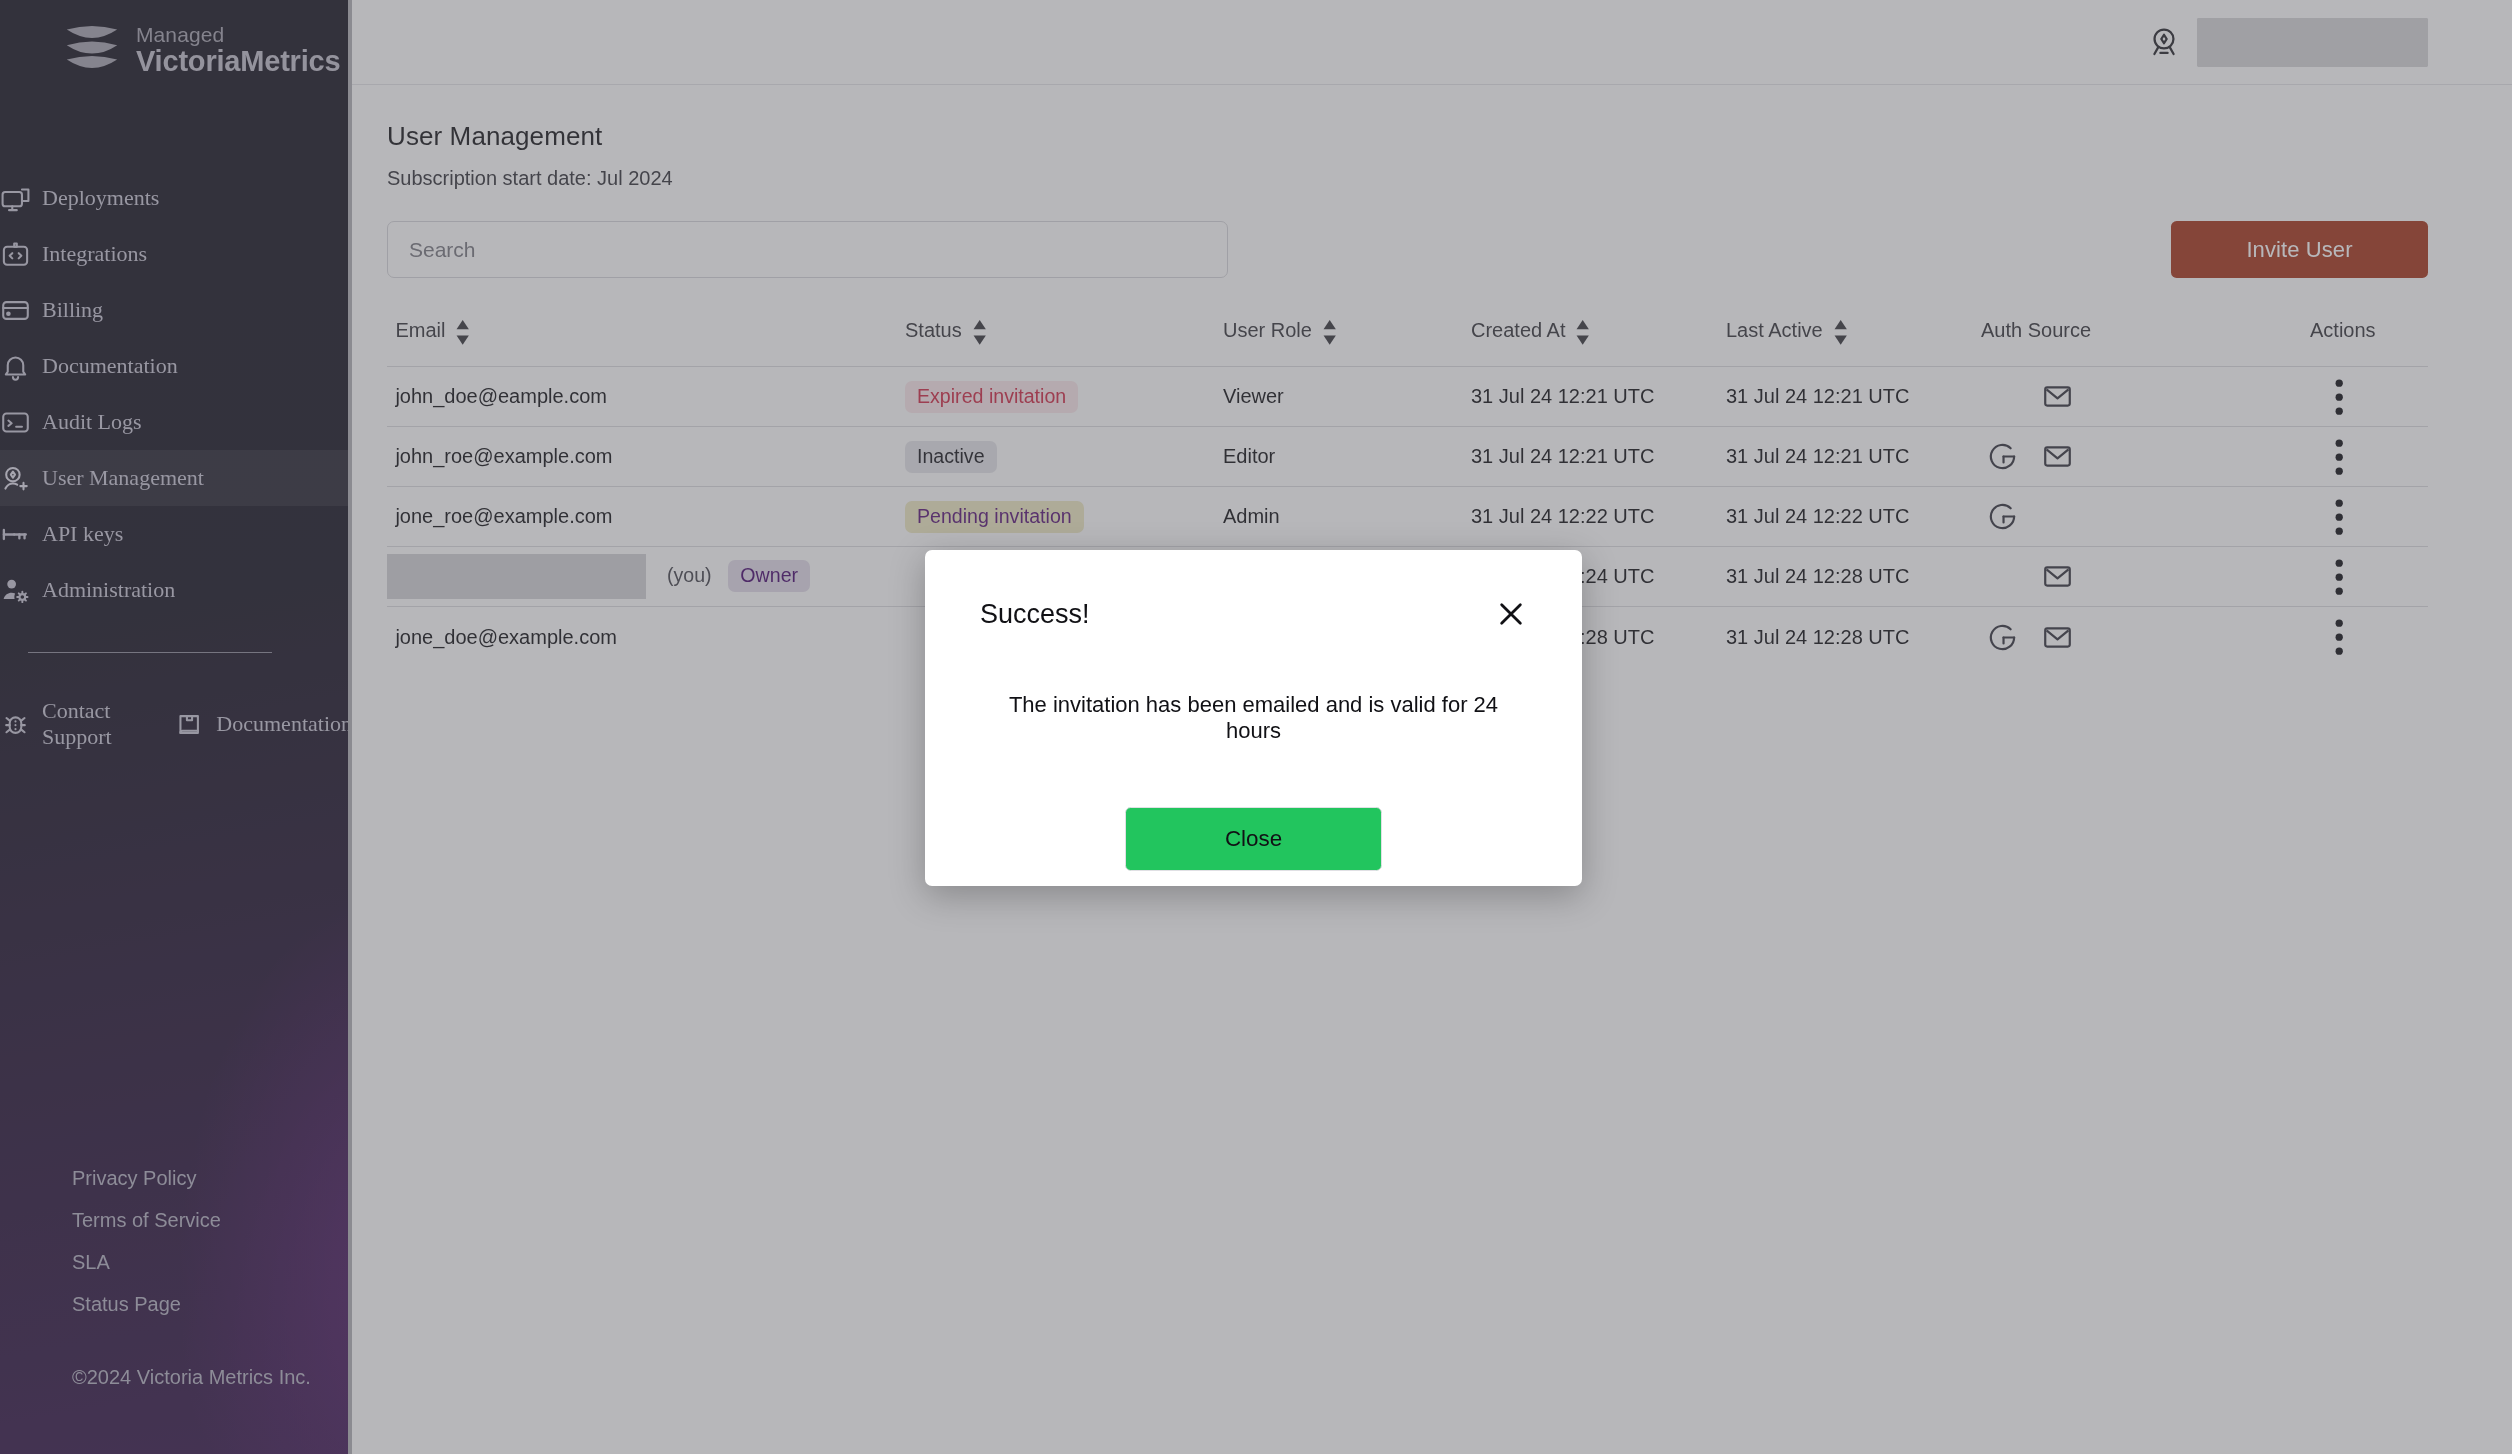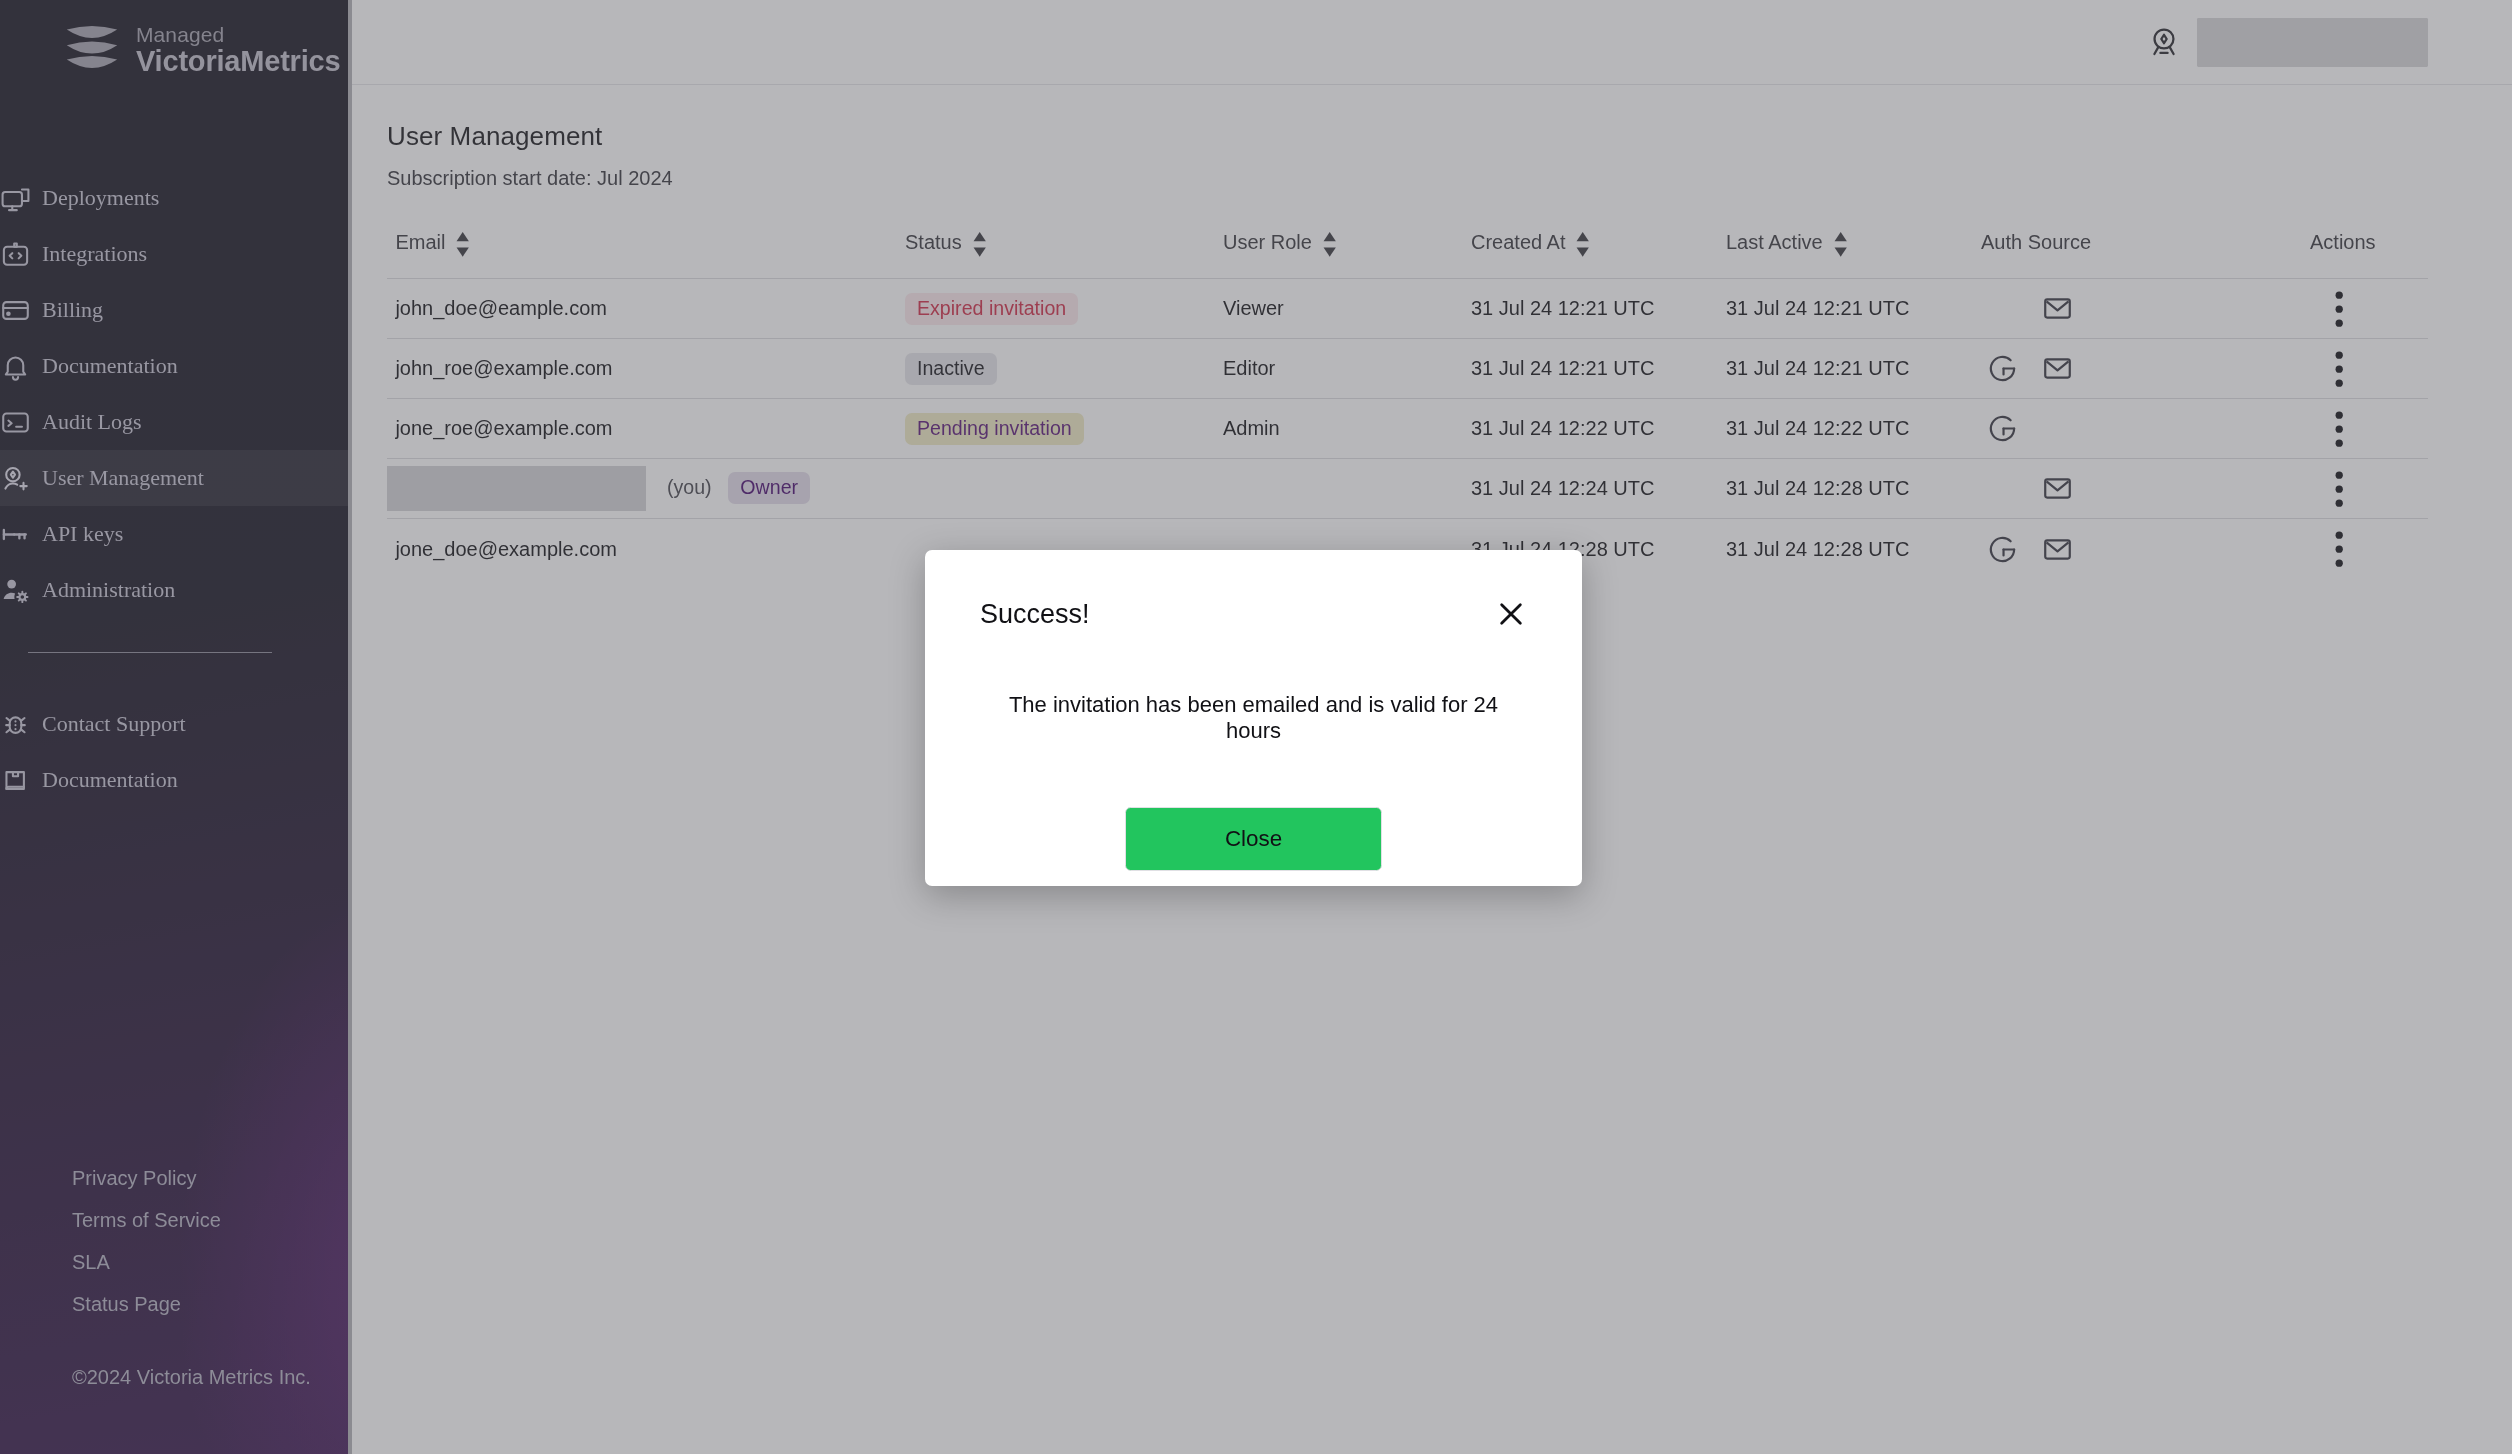--- a/index.html
+++ b/index.html
@@ -40,21 +40,21 @@
     height:56px; 
     font-size:22px; color:#cac8d6;
     cursor:pointer;
     font-family:Liberation Serif, serif;
   }
   .nav-item .ico { width:31px; height:31px; flex:0 0 31px; display:block; }
   .nav-item.active { background:rgba(255,255,255,.075); }
 
   .divider { height:1.4px; background:#b6b4c2; margin:34px 80px 0 28px; opacity:.75; }
 
-  .nav-secondary { margin-top:43px; display:flex; flex-direction:column; }
+  .nav-secondary { margin-top:43px; display:flex; }
 
   .footer-links { position:absolute; left:72px; bottom:120px; }
   .footer-links a {
     display:block; font-size:20px; color:#b7b5c4; text-decoration:none;
     margin-bottom:19px; cursor:pointer;
   }
   .footer-links a.gap { margin-top:17.5px; }
   .copyright { position:absolute; left:72px; bottom:66px; font-size:20px; color:#b7b5c4; }
 
   
@@ -307,20 +307,26 @@
         </svg>
       </span>
       <div class="account-redacted"></div>
     </div>
 
     <div class="content">
 
       <h1 class="page-title">User Management</h1>
       <div class="page-sub">Subscription start date: Jul 2024</div>
 
+      <div class="toolbar">
+        <div class="search-box">
+          <input type="text" placeholder="Search" style="">
+        </div>
+        <button class="invite-btn">Invite User</button>
+      </div>
 
       <table class="users">
         <thead>
           <tr>
             <th class="col-email">
               <span class="th-inner">
                 <span>Email</span>
                 <span class="sort-ico">
                   <svg viewBox="0 0 10 16" fill="#3b3b41">
                       <path d="M5 0 9 6H1z"></path>

